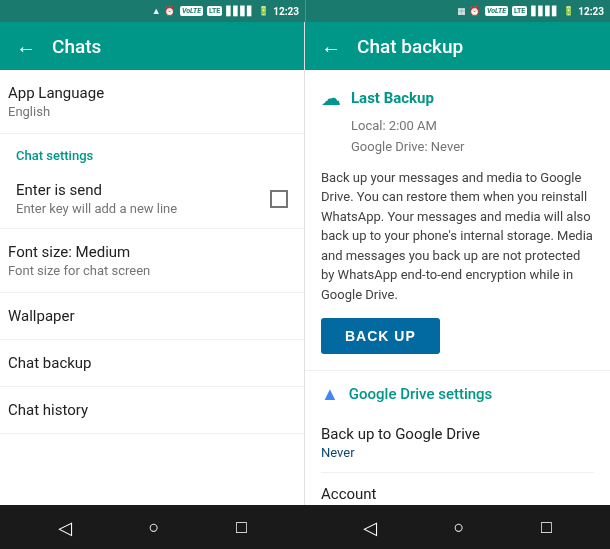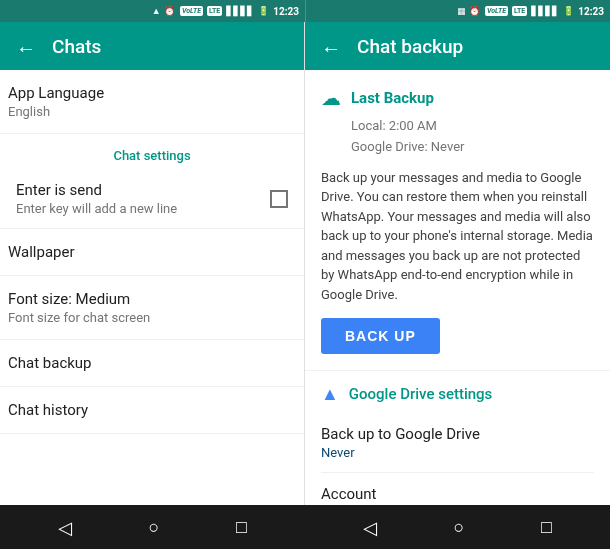--- a/index.html
+++ b/index.html
@@ -119,25 +119,24 @@
       font-size: 15px;
       color: #212121;
     }
     .settings-item-subtitle {
       font-size: 13px;
       color: #757575;
       margin-top: 2px;
     }
 
     .settings-section-label {
-      padding: 14px 8px 6px;
+      padding: 14px 16px 6px;
       font-size: 13px;
       color: #009688;
       font-weight: 500;
-      text-align: center;
     }
 
     .settings-item-with-toggle {
       padding: 12px 16px;
       border-bottom: 1px solid #f0f0f0;
       display: flex;
       align-items: center;
       justify-content: space-between;
     }
     .toggle-checkbox {
@@ -194,21 +193,21 @@
       margin-left: 30px;
     }
     .backup-description {
       font-size: 13px;
       color: #424242;
       line-height: 1.5;
       margin-top: 10px;
     }
 
     .backup-button {
-      background: #3b82f6;
+      background: #0369a1;
       color: #fff;
       border: none;
       padding: 10px 24px;
       font-size: 14px;
       font-weight: bold;
       letter-spacing: 1px;
       border-radius: 3px;
       margin-top: 14px;
       cursor: pointer;
       display: inline-block;
@@ -318,26 +317,26 @@
 
       <div class="settings-item-with-toggle">
         <div>
           <div class="settings-item-title">Enter is send</div>
           <div class="settings-item-subtitle">Enter key will add a new line</div>
         </div>
         <div class="toggle-checkbox"></div>
       </div>
 
       <div class="settings-item">
-        <div class="settings-item-title">Wallpaper</div>
-      </div>
-
-      <div class="settings-item">
         <div class="settings-item-title">Font size: Medium</div>
         <div class="settings-item-subtitle">Font size for chat screen</div>
+      </div>
+
+      <div class="settings-item">
+        <div class="settings-item-title">Wallpaper</div>
       </div>
 
       <div class="settings-item">
         <div class="settings-item-title">Chat backup</div>
       </div>
 
       <div class="settings-item">
         <div class="settings-item-title">Chat history</div>
       </div>
 

